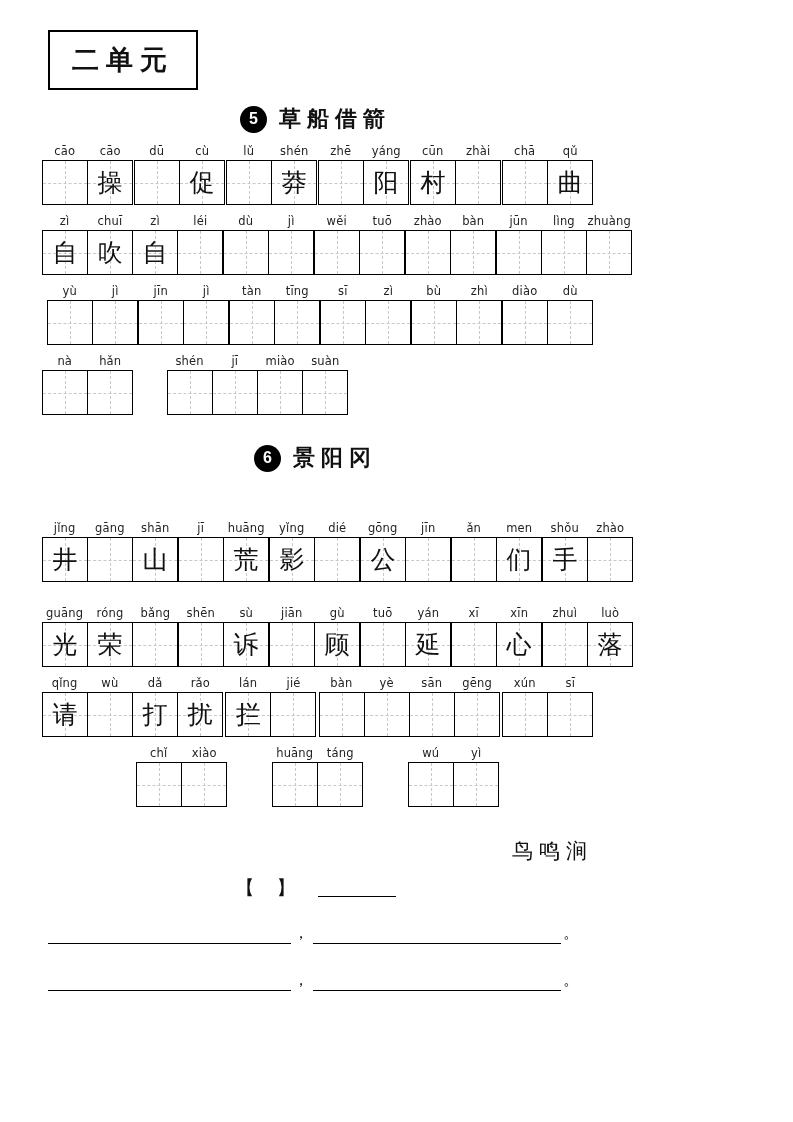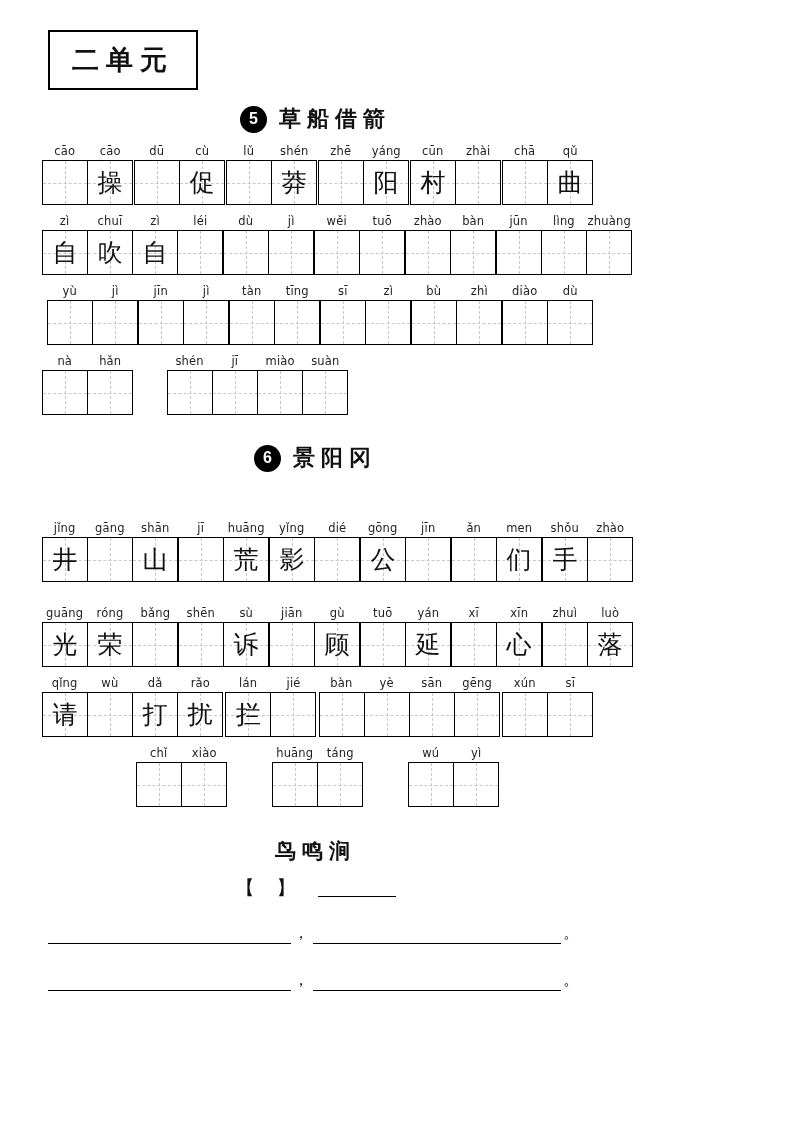--- a/index.html
+++ b/index.html
@@ -106,26 +106,26 @@
     border-top:1px dashed #c8c8c8;
   }
   .cell:after{
     top:0;bottom:0;left:50%;
     border-left:1px dashed #c8c8c8;
   }
   .cell span{position:relative;z-index:2;}
 
   
   .poem-title{
-    text-align:center;
+    text-align:right;
     font-size:21px;
     letter-spacing:6px;
     font-family:"DejaVu Serif", serif;
     margin:30px 0 10px 0;
-    font-weight:700;
+    font-weight:400;
   }
   .poem-author{
     display:flex;
     justify-content:center;
     align-items:center;
     gap:8px;
     font-size:19px;
     font-family:"DejaVu Serif", serif;
     margin-bottom:22px;
   }

